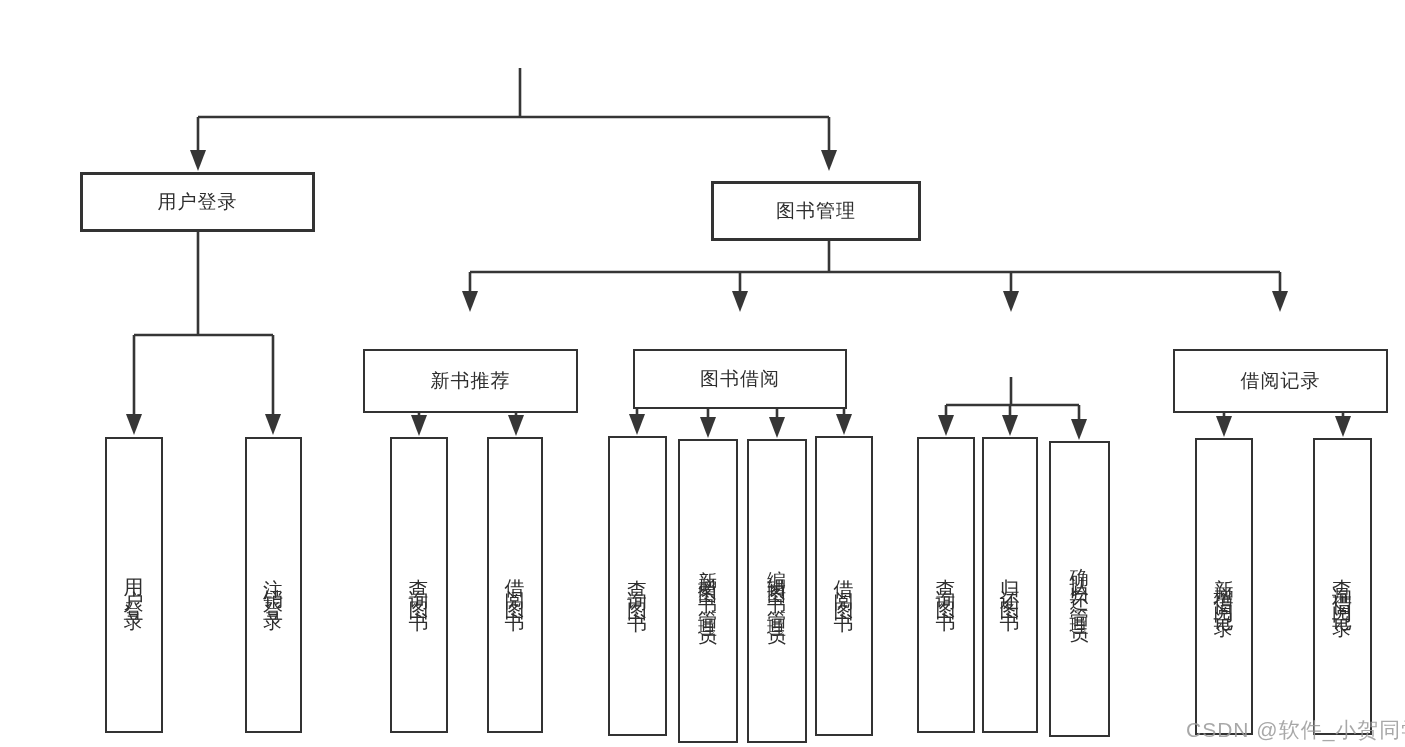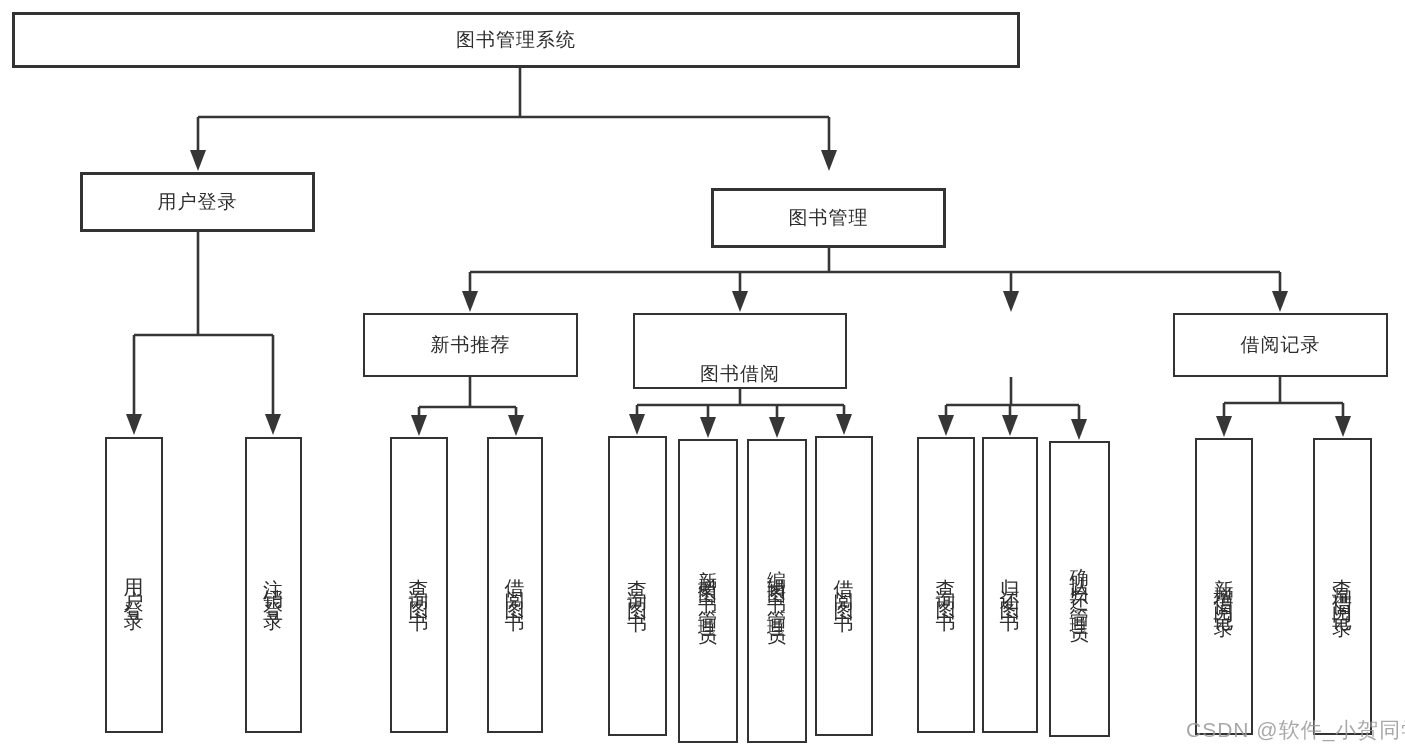--- a/index.html
+++ b/index.html
@@ -6,21 +6,21 @@
   #canvas{
     position:relative;width:1405px;height:747px;background:#ffffff;overflow:hidden;
     font-family:"Liberation Sans",sans-serif;color:#2b2b2b;
   }
   #wires{position:absolute;left:0;top:0;width:1405px;height:747px;pointer-events:none;z-index:1;}
   .box{
     position:absolute;background:#ffffff;border:3px solid #333333;box-sizing:border-box;
     display:flex;align-items:center;justify-content:center;z-index:2;
   }
   .box.h span{font-size:19px;letter-spacing:1px;color:#2e2e2e;white-space:nowrap;}
-  .box.l3{border-width:2.5px;}
+  .box.l3{border-width:2.5px;margin-top:36px;}
   .box.leaf{border-width:2.5px;}
   .box.leaf span{
     writing-mode:vertical-rl;text-orientation:mixed;
     font-size:20px;letter-spacing:11px;color:#2e2e2e;line-height:1;
   }
   .box.leaf.ls6 span{letter-spacing:8px;}
   .box.leaf.ls9 span{letter-spacing:8px;font-size:19px;}
   #watermark{
     position:absolute;left:1186px;top:716px;z-index:3;
     font-size:21px;color:#9a9a9a;opacity:0.85;white-space:nowrap;letter-spacing:1px;
@@ -57,35 +57,32 @@
       <polygon points="769,417 785,417 777,438"></polygon>
       <polygon points="836,414 852,414 844,435"></polygon>
       <polygon points="938,415 954,415 946,436"></polygon>
       <polygon points="1002,415 1018,415 1010,436"></polygon>
       <polygon points="1071,419 1087,419 1079,440"></polygon>
       <polygon points="1216,416 1232,416 1224,437"></polygon>
       <polygon points="1335,416 1351,416 1343,437"></polygon>
     </g>
   </svg>
 
-  <div class="box h" style="left:12px;top:12px;width:1008px;height:56px;">
-    <span>图书管理系统</span>
-  </div>
 
   <div class="box h" style="left:80px;top:172px;width:235px;height:60px;">
     <span>用户登录</span>
   </div>
-  <div class="box h" style="left:711px;top:188px;width:235px;height:60px;">
+  <div class="box h" style="left:711px;top:181px;width:210px;height:60px;">
     <span>图书管理</span>
   </div>
 
   <div class="box h l3" style="left:363px;top:313px;width:215px;height:64px;">
     <span>新书推荐</span>
   </div>
-  <div class="box h l3" style="left:633px;top:313px;width:214px;height:76px;align-items:flex-end;">
+  <div class="box h l3" style="left:633px;top:313px;width:214px;height:60px;">
     <span>图书借阅</span>
   </div>
   <div class="box h l3" style="left:1173px;top:313px;width:215px;height:64px;">
     <span>借阅记录</span>
   </div>
 
   <div class="box leaf" style="left:105px;top:437px;width:58px;height:296px;">
     <span>用户登录</span>
   </div>
   <div class="box leaf" style="left:245px;top:437px;width:57px;height:296px;">

